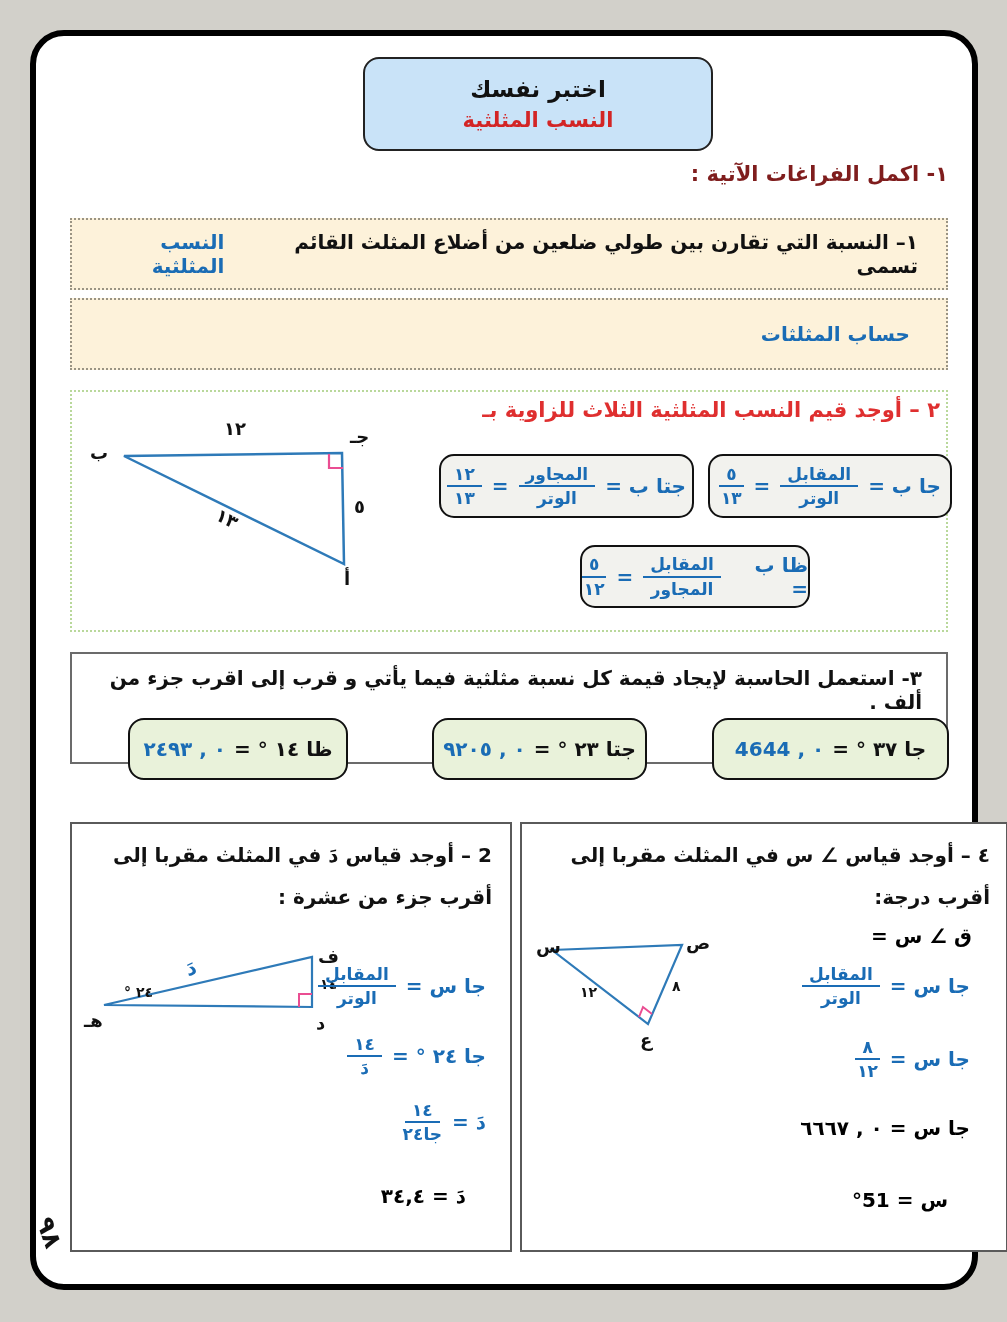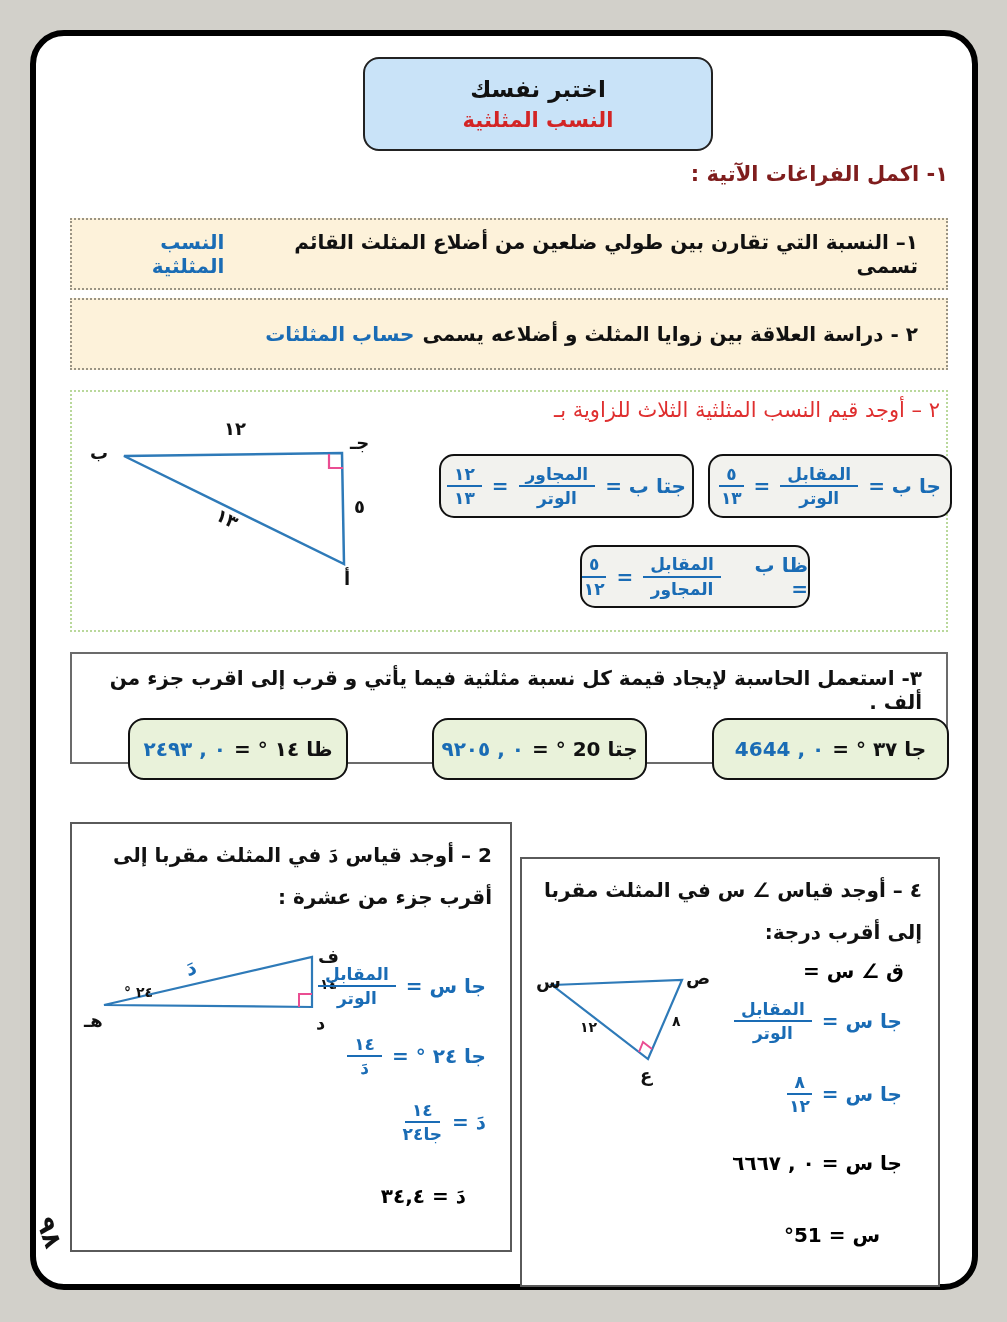--- a/index.html
+++ b/index.html
@@ -7,21 +7,21 @@
   .stage{position:relative;width:1007px;height:1322px;background:#d2d0ca;overflow:hidden;}
   .abs{position:absolute;}
   .paper{left:30px;top:30px;width:948px;height:1260px;background:#fff;border:6px solid #000;border-radius:34px;box-sizing:border-box;}
   .title-box{left:363px;top:57px;width:350px;height:94px;background:#c9e3f8;border:2px solid #222;border-radius:16px;display:flex;flex-direction:column;align-items:center;justify-content:center;gap:6px;box-sizing:border-box;}
   .title-main{font-size:23px;font-weight:bold;color:#111;}
   .title-sub{font-size:21px;font-weight:bold;color:#d32525;}
   .s1-heading{left:640px;top:162px;width:308px;text-align:right;direction:rtl;font-size:21px;font-weight:bold;color:#7f1d1d;}
   .q-box{left:70px;width:878px;height:72px;background:#fdf2da;border:2px dotted #9a9484;box-sizing:border-box;direction:rtl;display:flex;align-items:center;padding:0 28px 0 10px;font-size:20px;font-weight:bold;color:#111;}
   .q-box .answer{color:#1a6cb5;margin-right:8px;}
   .sec2{left:70px;top:390px;width:878px;height:242px;border:2px dotted #b9d89b;box-sizing:border-box;background:#fff;}
-  .sec2-heading{right:6px;top:6px;direction:rtl;text-align:right;font-size:21px;font-weight:normal;color:#df2f2f;}
+  .sec2-heading{right:6px;top:6px;direction:rtl;text-align:right;font-size:21px;font-weight:bold;color:#df2f2f;}
   .ratio-box{background:#f2f2ee;border:2.5px solid #111;border-radius:15px;box-sizing:border-box;display:flex;direction:rtl;align-items:center;justify-content:center;gap:10px;color:#1a6cb5;font-weight:bold;font-size:20px;}
   .frac{display:inline-flex;flex-direction:column;align-items:center;line-height:1.2;font-size:17px;font-weight:bold;}
   .fnum{border-bottom:2.5px solid currentColor;padding:0 7px 1px;}
   .fden{padding-top:1px;}
   .tri-wrap{position:relative;}
   .tri-label{position:absolute;font-size:18px;font-weight:bold;color:#111;direction:rtl;white-space:nowrap;}
   .tri-label.blue{color:#1a6cb5;font-size:20px;}
   .tri-label.small{font-size:14px;}
   .sec3{left:70px;top:652px;width:878px;height:112px;border:2px solid #6b6b6b;box-sizing:border-box;background:#fff;}
   .sec3-heading{right:24px;top:12px;width:830px;direction:rtl;text-align:right;font-size:20px;font-weight:bold;color:#111;}
@@ -46,35 +46,34 @@
     <div class="title-sub">النسب المثلثية</div>
   </div>
 
   <div class="abs s1-heading">١- اكمل الفراغات الآتية :</div>
 
   <div class="abs q-box" style="top:218px;">
     <span>١– النسبة التي تقارن بين طولي ضلعين من أضلاع المثلث القائم تسمى</span>
     <span class="answer">النسب المثلثية</span>
   </div>
   <div class="abs q-box" style="top:298px;">
-    <span>٢ - دراسة العلاقة بين زوايا المثلث و أضلاعه يسمى</span>
     <span class="answer">حساب المثلثات</span>
   </div>
 
   <div class="abs sec2">
     <div class="abs sec2-heading">٢ – أوجد قيم النسب المثلثية  الثلاث للزاوية بـ</div>
 
     <div class="abs tri-wrap" style="left:14px;top:24px;width:320px;height:195px;">
       <svg width="320" height="195" viewBox="0 0 320 195">
         <polygon points="38,40 256,37 258,148" fill="none" stroke="#2e7ab8" stroke-width="2.5"></polygon>
         <polyline points="243,38 243,52 257,52" fill="none" stroke="#ea4d92" stroke-width="2.2"></polyline>
       </svg>
       <div class="tri-label" style="left:138px;top:2px;">١٢</div>
       <div class="tri-label" style="left:4px;top:26px;">ب</div>
-      <div class="tri-label" style="left:264px;top:16px;">جـ</div>
+      <div class="tri-label" style="left:264px;top:10px;">جـ</div>
       <div class="tri-label" style="left:268px;top:80px;">٥</div>
       <div class="tri-label" style="left:258px;top:152px;">أ</div>
       <div class="tri-label" style="left:130px;top:92px;transform:rotate(27deg);">١٣</div>
     </div>
 
     <div class="abs ratio-box" style="left:636px;top:62px;width:244px;height:64px;">
       <span>جا ب =</span>
       <span class="frac">
         <span class="fnum">المقابل</span>
         <span class="fden">الوتر</span>
@@ -113,30 +112,30 @@
     </div>
   </div>
 
   <div class="abs sec3">
     <div class="abs sec3-heading">٣- استعمل الحاسبة لإيجاد قيمة كل نسبة مثلثية فيما يأتي و قرب إلى اقرب جزء من ألف .</div>
     <div class="abs ans-box" style="left:640px;width:237px;">
       <span class="lbl">جا ٣٧ ° =</span>
       <span class="val">٠ , 4644</span>
     </div>
     <div class="abs ans-box" style="left:360px;width:215px;">
-      <span class="lbl">جتا 20 ° =</span>
+      <span class="lbl">جتا ٢٣ ° =</span>
       <span class="val">٠ , ٩٢٠٥</span>
     </div>
     <div class="abs ans-box" style="left:56px;width:220px;">
       <span class="lbl">ظا ١٤ ° =</span>
       <span class="val">٠ , ٢٤٩٣</span>
     </div>
   </div>
 
-  <div class="abs work-box" style="left:520px;width:420px;margin-top:35px;">
+  <div class="abs work-box" style="left:520px;width:488px;">
     <div class="abs wb-heading" style="top:10px;right:16px;left:16px;">٤ – أوجد قياس ∠ س  في المثلث مقربا إلى أقرب درجة:</div>
     <div class="blue-line" style="top:100px;right:34px;">ق ∠ س =</div>
 
     <div class="abs tri-wrap" style="left:14px;top:112px;width:200px;height:118px;">
       <svg width="200" height="118" viewBox="0 0 200 118">
         <polygon points="16,14 146,9 112,88" fill="none" stroke="#2e7ab8" stroke-width="2.2"></polygon>
         <polyline points="103,81 107,71 116,78" fill="none" stroke="#ea4d92" stroke-width="2"></polyline>
       </svg>
       <div class="tri-label" style="left:0px;top:0px;">س</div>
       <div class="tri-label" style="left:150px;top:-4px;">ص</div>

